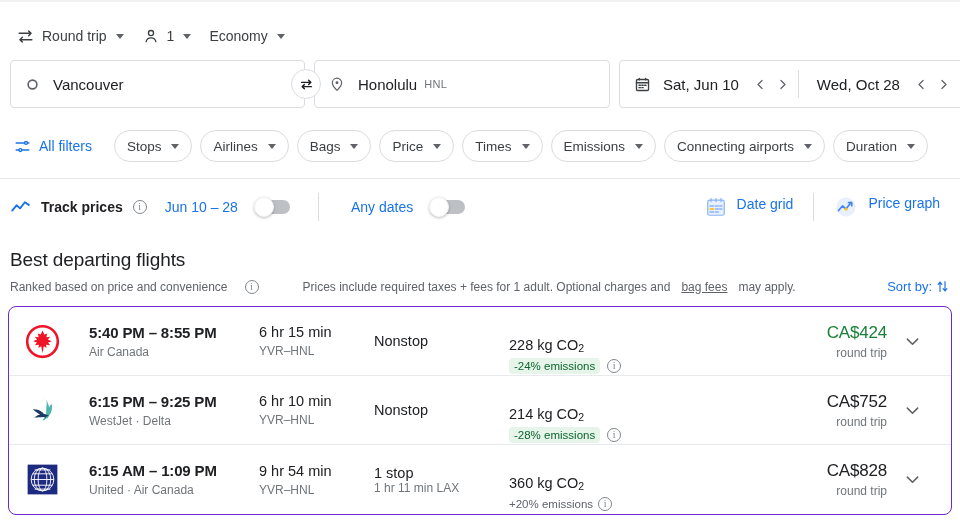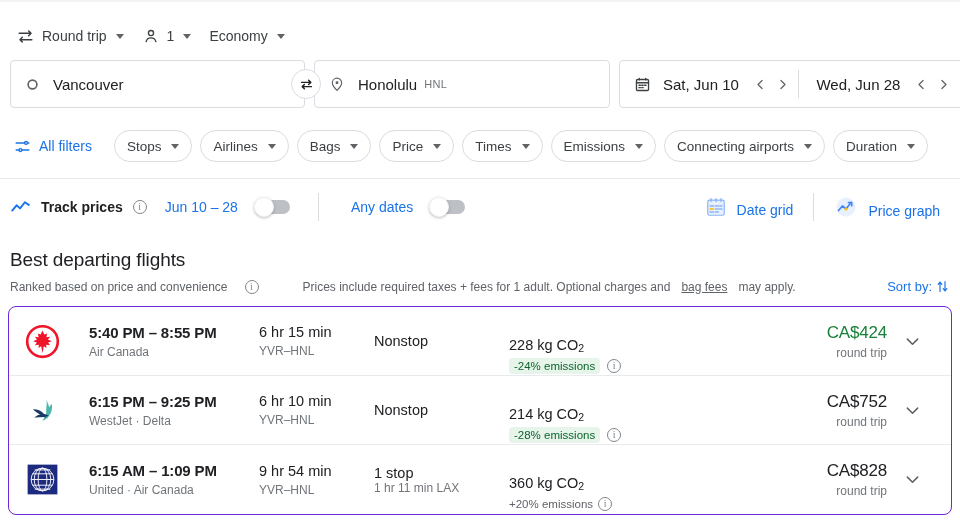--- a/index.html
+++ b/index.html
@@ -128,21 +128,21 @@
   }
   .toggle .knob {
     position: absolute; left: -2px; top: -3px;
     width: 20px; height: 20px; border-radius: 50%;
     background: #ffffff; box-shadow: 0 1px 3px rgba(60,64,67,.35);
     border: 1px solid #f1f3f4;
   }
   .track-div { width: 1px; height: 28px; background: #dadce0; margin: 0 22px 0 18px; }
   .track-right { margin-left: auto; display: flex; align-items: center; }
   .tool-btn {
-    display: flex; align-items: flex-end; gap: 10px;
+    display: flex; align-items: flex-start; gap: 10px;
     color: #1a73e8; font-size: 14px; font-weight: 500;
     padding: 6px 10px; border-radius: 4px; cursor: pointer;
   }
 
   
   .results-head { padding: 14px 10px 0 10px; }
   .results-title { font-size: 19px; font-weight: 500; color: #202124; letter-spacing: -.1px;}
   .subline {
     display: flex; align-items: center; gap: 17px;
     margin-top: 8px; font-size: 12px; color: #5f6368;
@@ -288,21 +288,21 @@
         <svg width="15" height="15" viewBox="0 0 24 24" fill="none" stroke="currentColor" stroke-width="2" stroke-linecap="round" stroke-linejoin="round">
             <path d="M14.5 5.5L8 12l6.5 6.5"></path>
           </svg>
       </div>
       <div class="arrowbtn">
         <svg width="15" height="15" viewBox="0 0 24 24" fill="none" stroke="currentColor" stroke-width="2" stroke-linecap="round" stroke-linejoin="round">
             <path d="M9.5 5.5L16 12l-6.5 6.5"></path>
           </svg>
       </div>
       <div class="vdiv"></div>
-      <span class="date-label second">Wed, Jun 28</span>
+      <span class="date-label second">Wed, Oct 28</span>
       <div class="arrowbtn">
         <svg width="15" height="15" viewBox="0 0 24 24" fill="none" stroke="currentColor" stroke-width="2" stroke-linecap="round" stroke-linejoin="round">
             <path d="M14.5 5.5L8 12l6.5 6.5"></path>
           </svg>
       </div>
       <div class="arrowbtn">
         <svg width="15" height="15" viewBox="0 0 24 24" fill="none" stroke="currentColor" stroke-width="2" stroke-linecap="round" stroke-linejoin="round">
             <path d="M9.5 5.5L16 12l-6.5 6.5"></path>
           </svg>
       </div>

